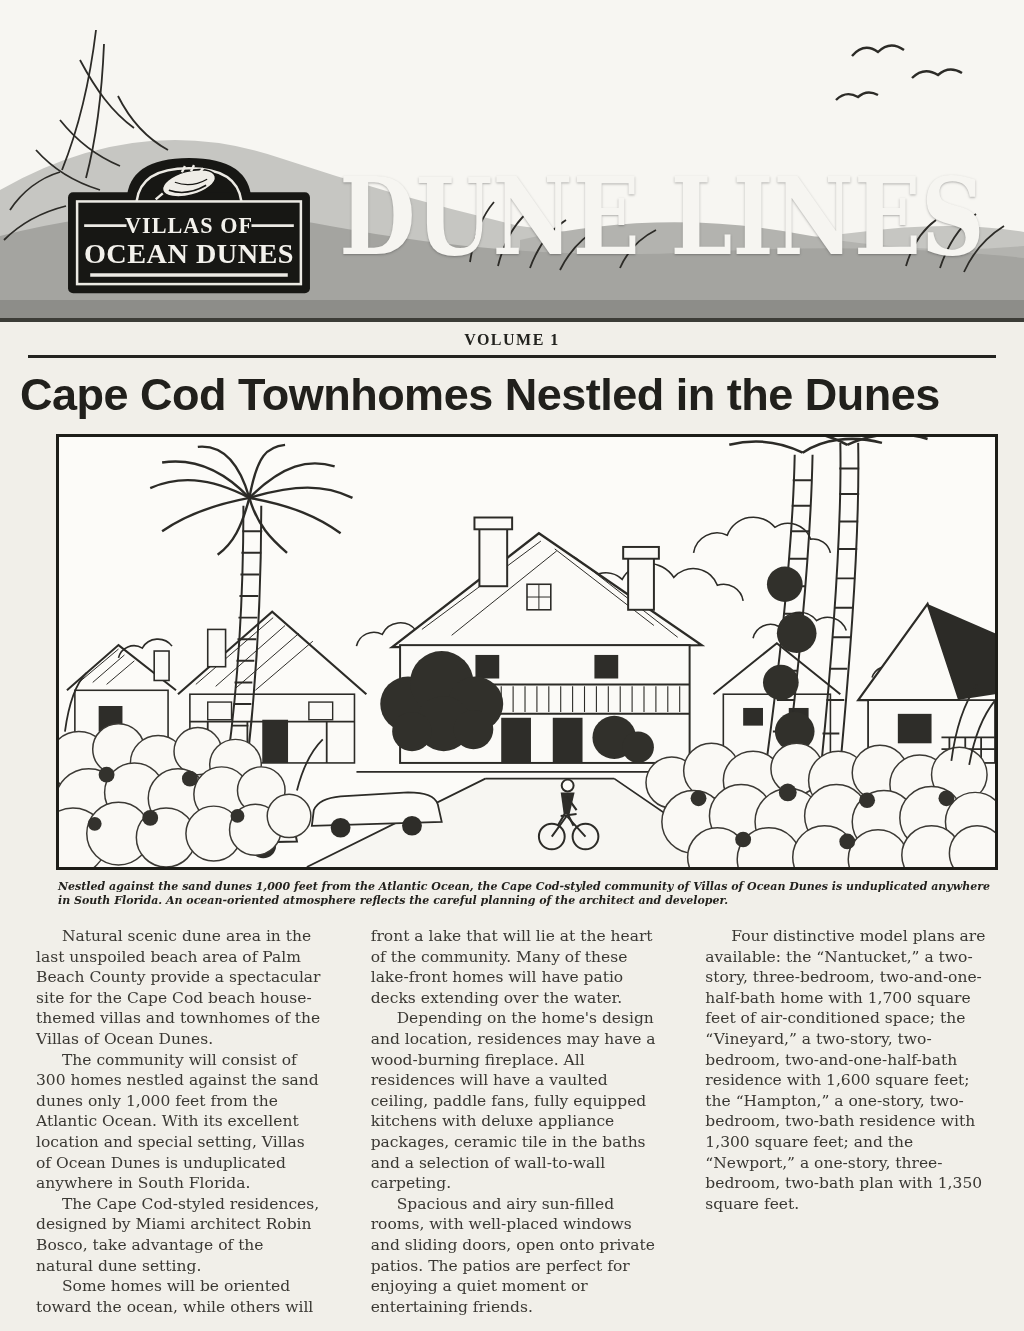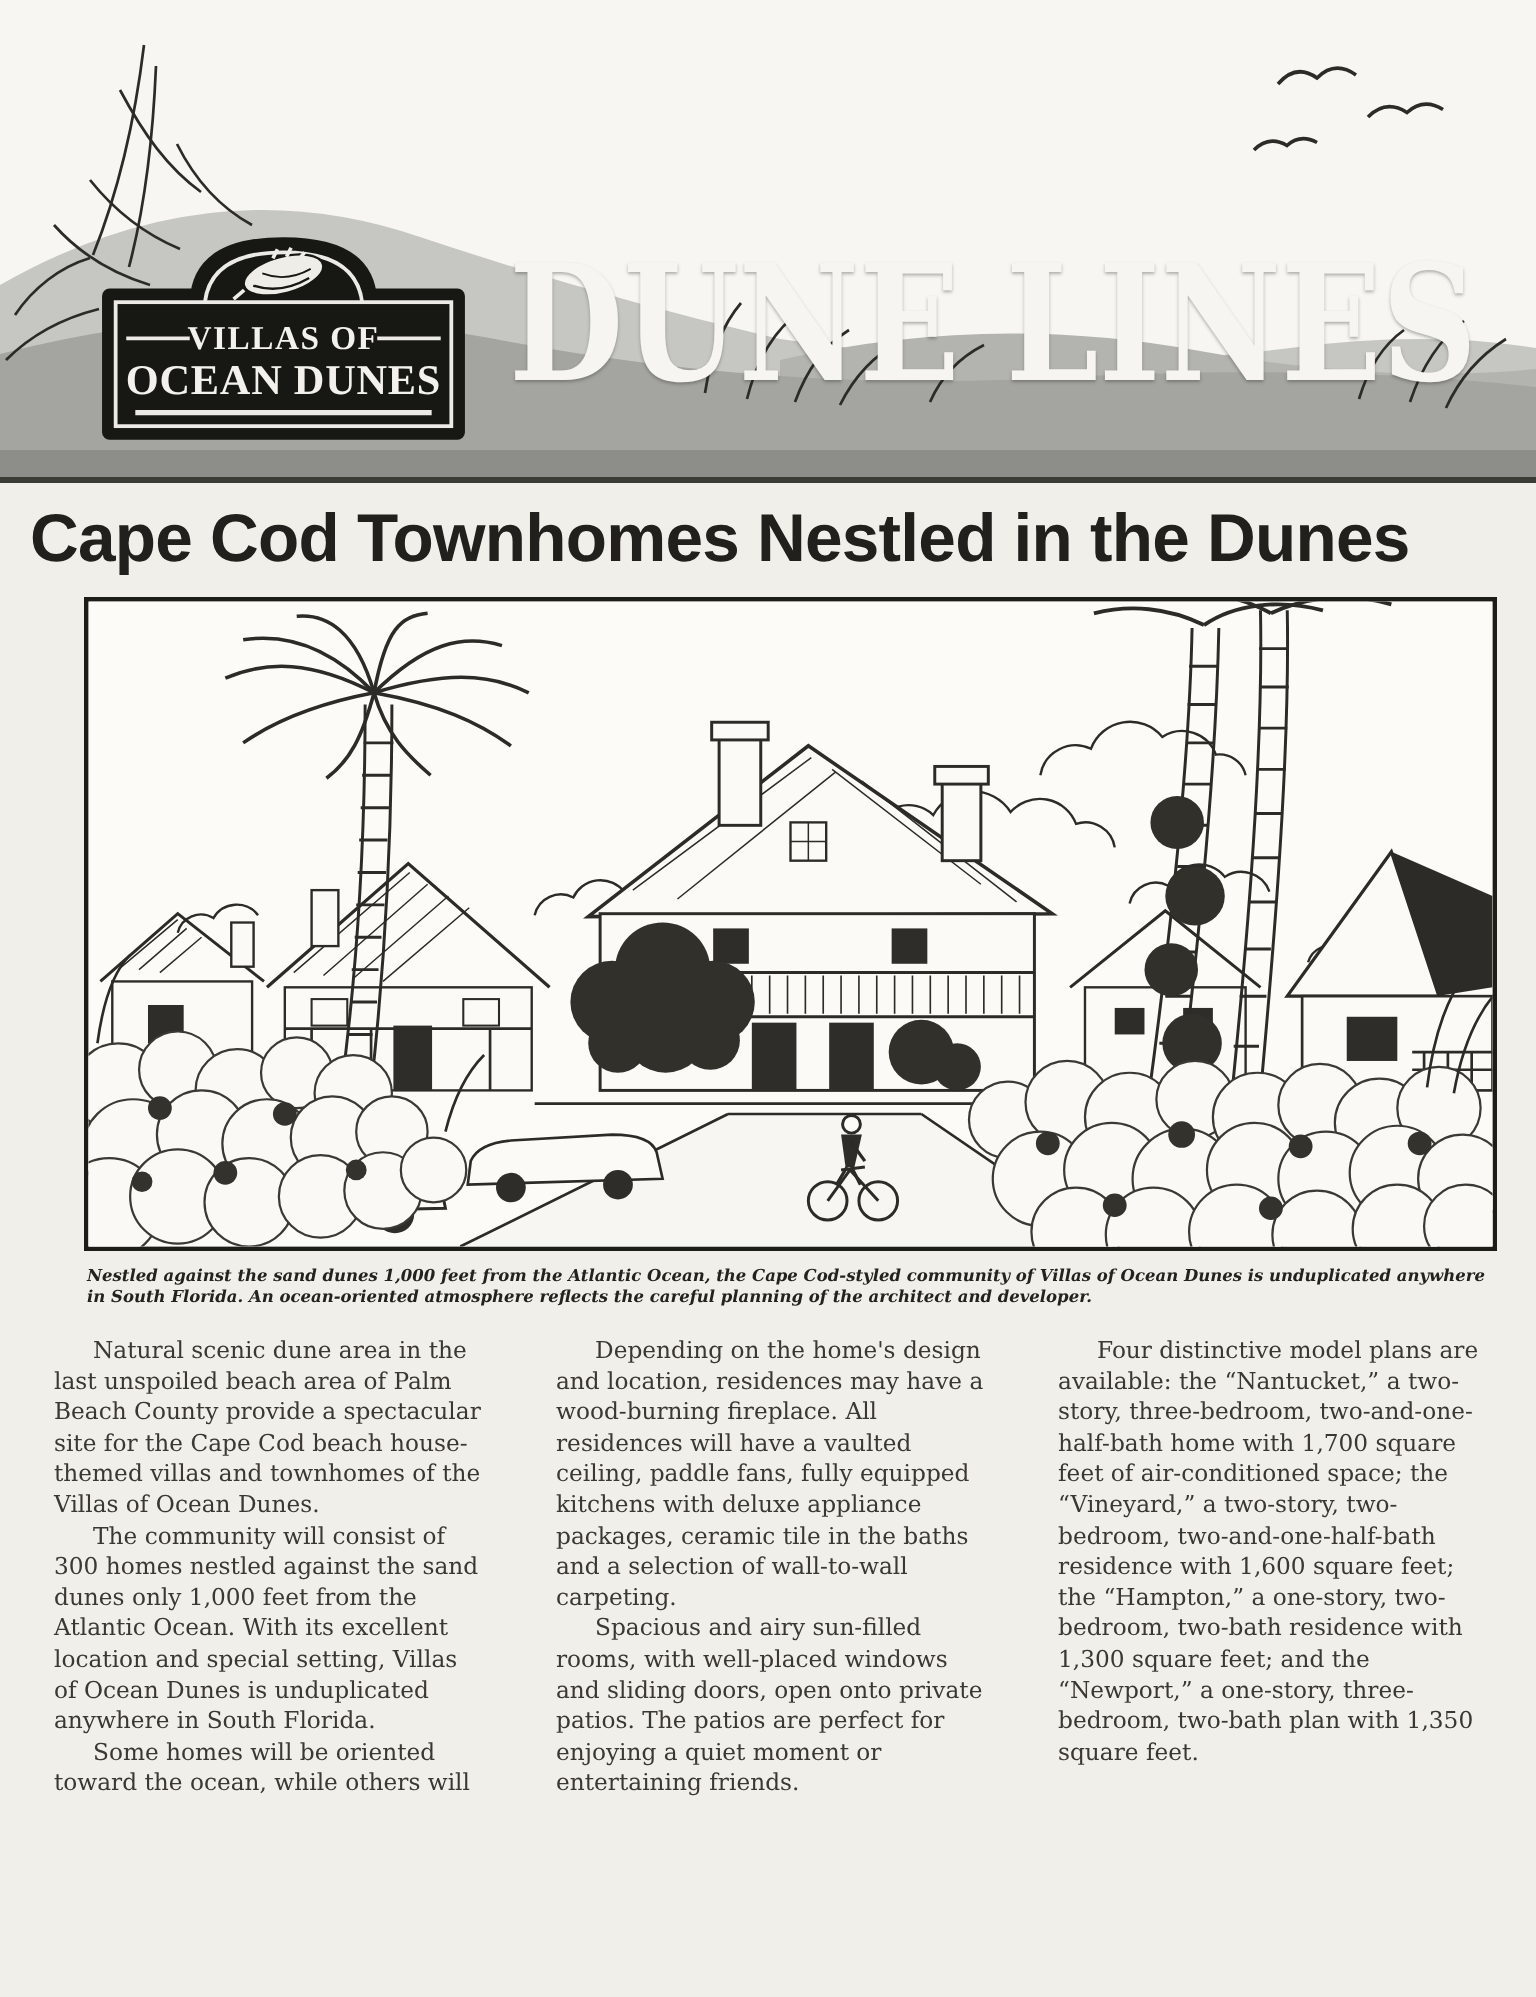--- a/index.html
+++ b/index.html
@@ -138,20 +138,23 @@
         <line x1="186" y1="79" x2="228" y2="79" stroke="#eceae4" stroke-width="2.5"></line>
         <text x="124" y="86" text-anchor="middle" font-family="Liberation Serif, serif" font-weight="700" font-size="22" letter-spacing="1" fill="#f3f1ec">VILLAS OF</text>
         <text x="124" y="116" text-anchor="middle" font-family="Liberation Serif, serif" font-weight="700" font-size="28" letter-spacing="0.5" fill="#f3f1ec">OCEAN DUNES</text>
         <line x1="26" y1="128" x2="222" y2="128" stroke="#eceae4" stroke-width="3.5"></line>
       </svg>
     </div>
 
     <div class="masthead-title">DUNE LINES</div>
   </div>
 
+  <div class="volume-bar">
+    <span>VOLUME 1</span>
+  </div>
 
   <div class="headline">Cape Cod Townhomes Nestled in the Dunes</div>
 
   <div class="scene">
     <svg viewBox="0 0 944 438" preserveAspectRatio="none">
       <rect width="944" height="438" fill="#fcfbf8"></rect>
 
       <g class="ink" stroke-width="1.6" stroke="#46443f">
         <path d="M498,173 a20,20 0 0 1 30,-16 a24,24 0 0 1 40,-12 a30,30 0 0 1 52,-2 a26,26 0 0 1 44,8 a20,20 0 0 1 26,16"></path>
         <path d="M640,118 a24,24 0 0 1 34,-18 a28,28 0 0 1 48,-8 a24,24 0 0 1 36,12 a18,18 0 0 1 20,14"></path>
@@ -360,23 +363,25 @@
       </g>
     </svg>
   </div>
 
   <div class="caption">Nestled against the sand dunes 1,000 feet from the Atlantic Ocean, the Cape Cod-styled community of Villas of Ocean Dunes is unduplicated anywhere in South Florida. An ocean-oriented atmosphere reflects the careful planning of the architect and developer.</div>
 
   <div class="columns">
     <div class="col">
       <p class="indent">Natural scenic dune area in the last unspoiled beach area of Palm Beach County provide a spectacular site for the Cape Cod beach house-themed villas and townhomes of the Villas of Ocean Dunes.</p>
       <p class="indent">The community will consist of 300 homes nestled against the sand dunes only 1,000 feet from the Atlantic Ocean. With its excellent location and special setting, Villas of Ocean Dunes is unduplicated anywhere in South Florida.</p>
+      <p class="indent">The Cape Cod-styled residences, designed by Miami architect Robin Bosco, take advantage of the natural dune setting.</p>
       <p class="indent">Some homes will be oriented toward the ocean, while others will</p>
     </div>
     <div class="col">
+      <p>front a lake that will lie at the heart of the community. Many of these lake-front homes will have patio decks extending over the water.</p>
       <p class="indent">Depending on the home's design and location, residences may have a wood-burning fireplace. All residences will have a vaulted ceiling, paddle fans, fully equipped kitchens with deluxe appliance packages, ceramic tile in the baths and a selection of wall-to-wall carpeting.</p>
       <p class="indent">Spacious and airy sun-filled rooms, with well-placed windows and sliding doors, open onto private patios. The patios are perfect for enjoying a quiet moment or entertaining friends.</p>
 
     </div>
     <div class="col">
       <p class="indent">Four distinctive model plans are available: the “Nantucket,” a two-story, three-bedroom, two-and-one-half-bath home with 1,700 square feet of air-conditioned space; the “Vineyard,” a two-story, two-bedroom, two-and-one-half-bath residence with 1,600 square feet; the “Hampton,” a one-story, two-bedroom, two-bath residence with 1,300 square feet; and the “Newport,” a one-story, three-bedroom, two-bath plan with 1,350 square feet.</p>
     </div>
   </div>
 
 </div>

